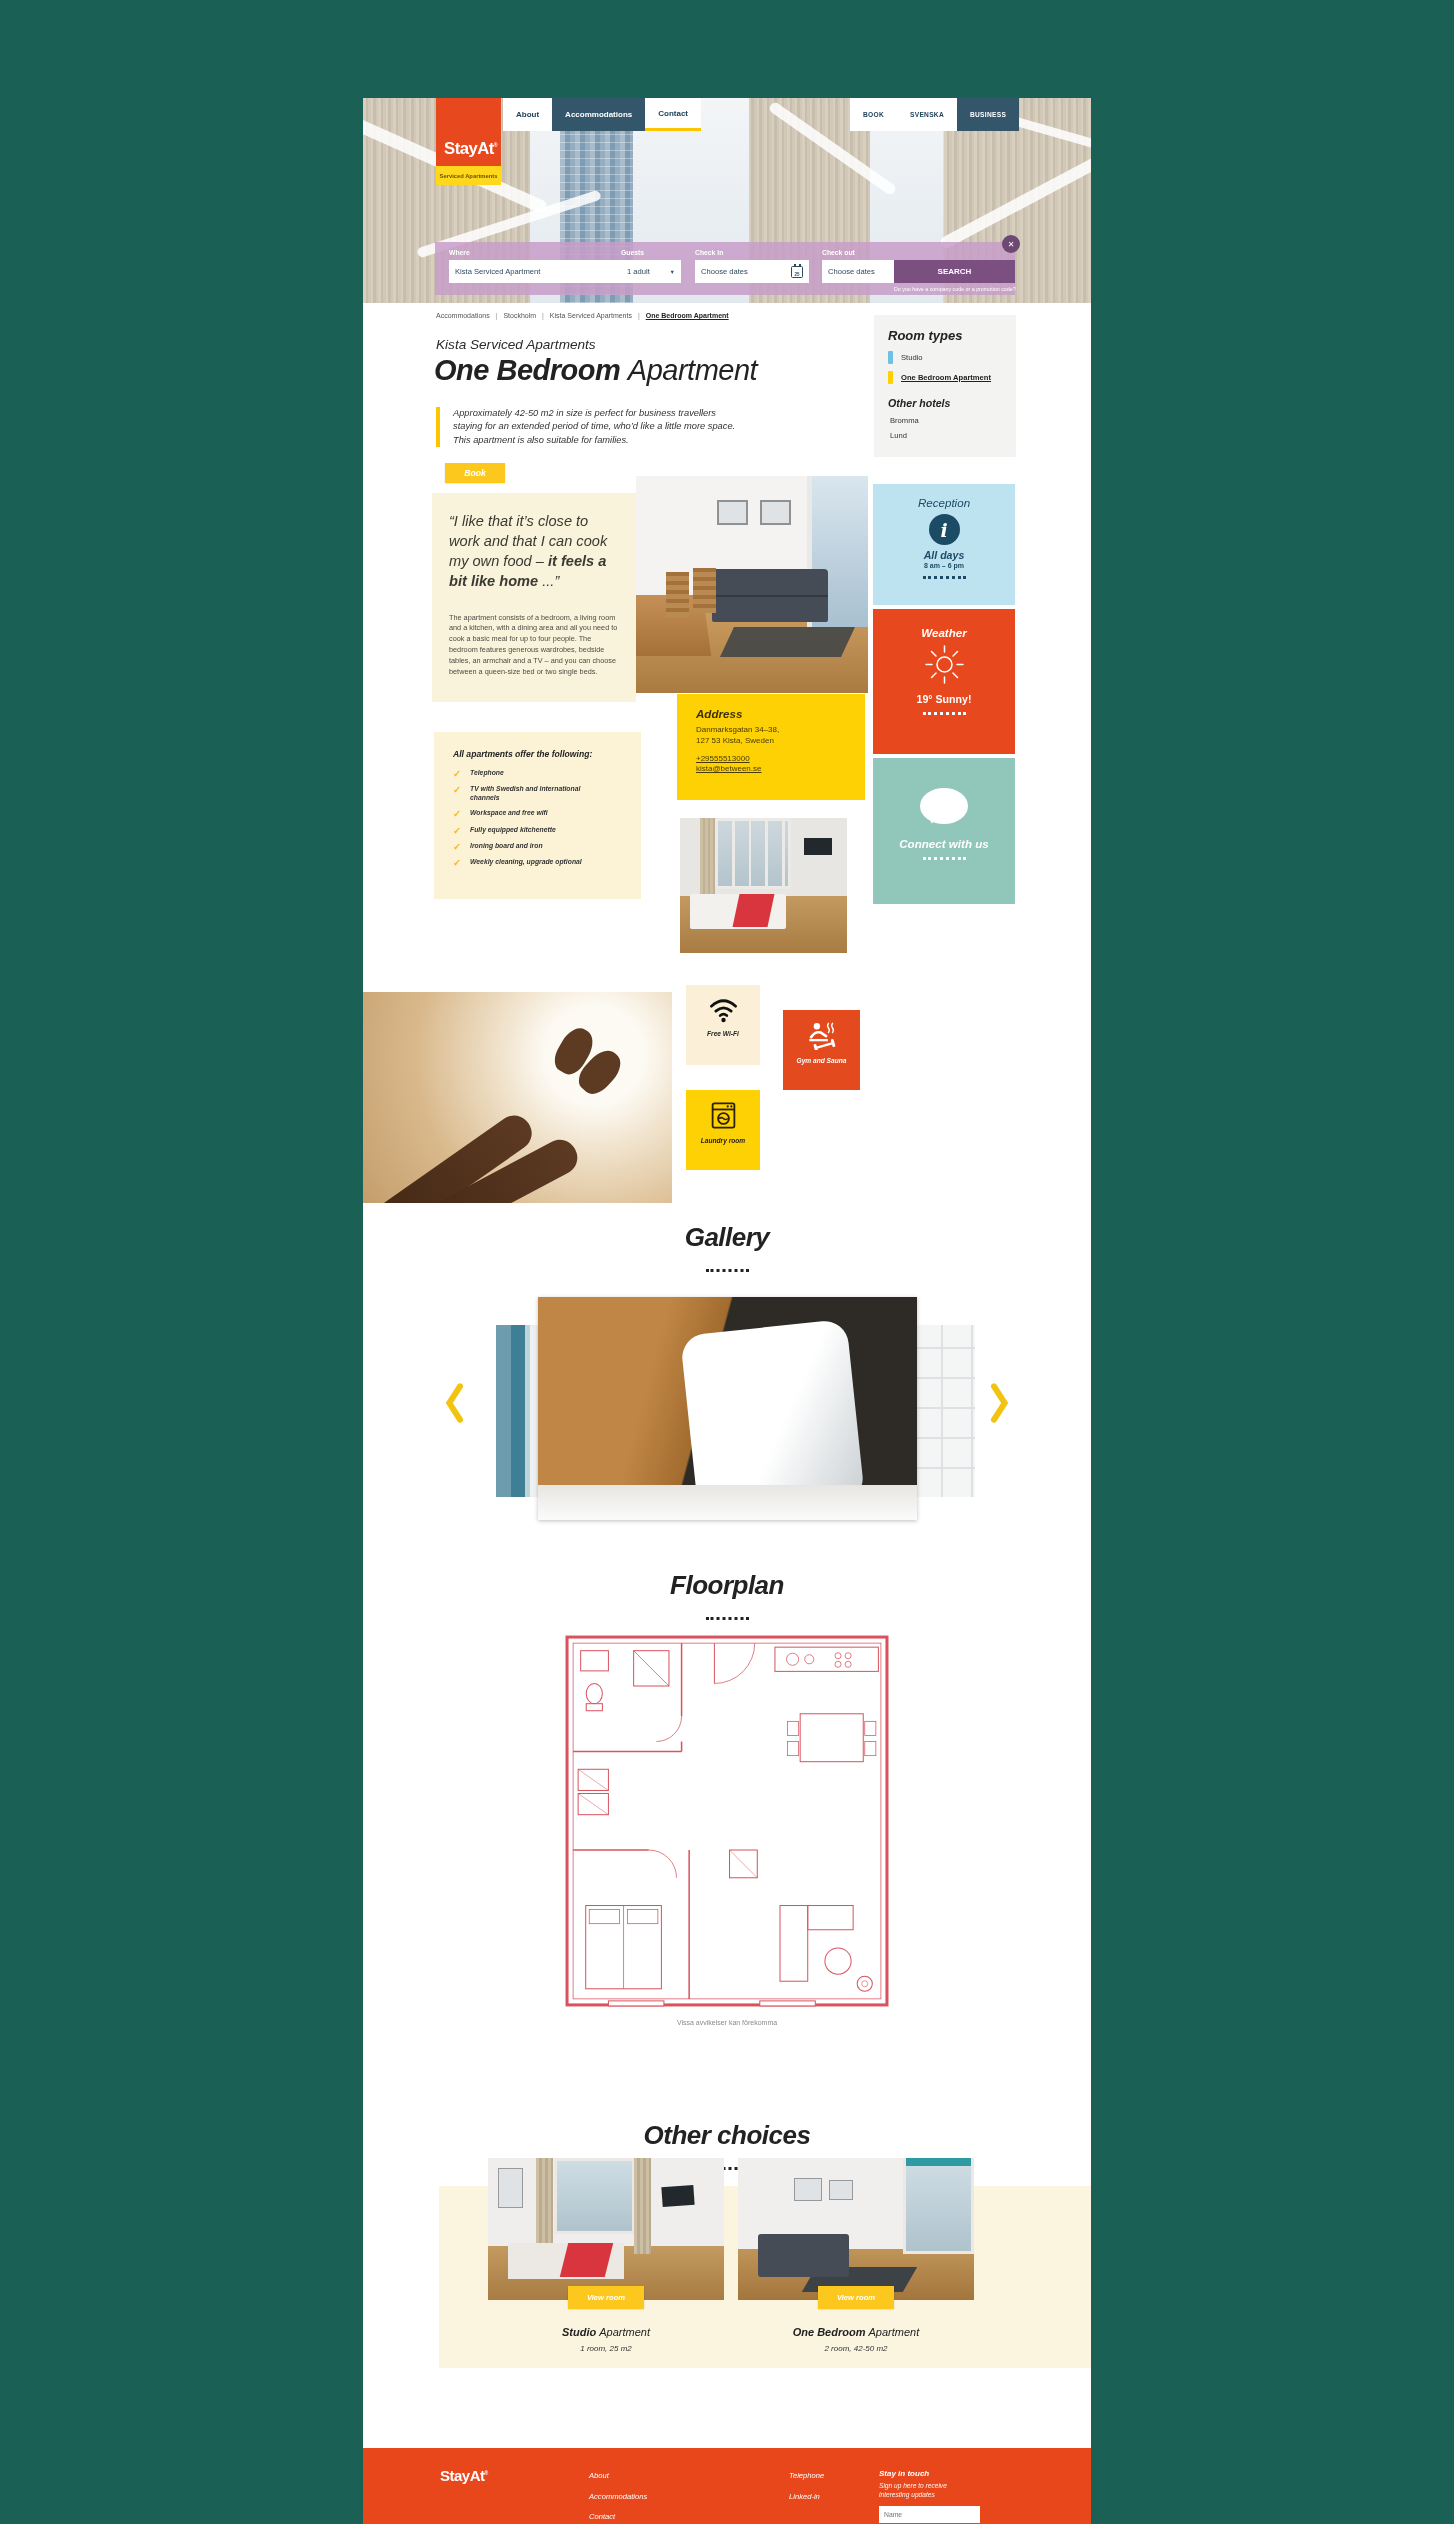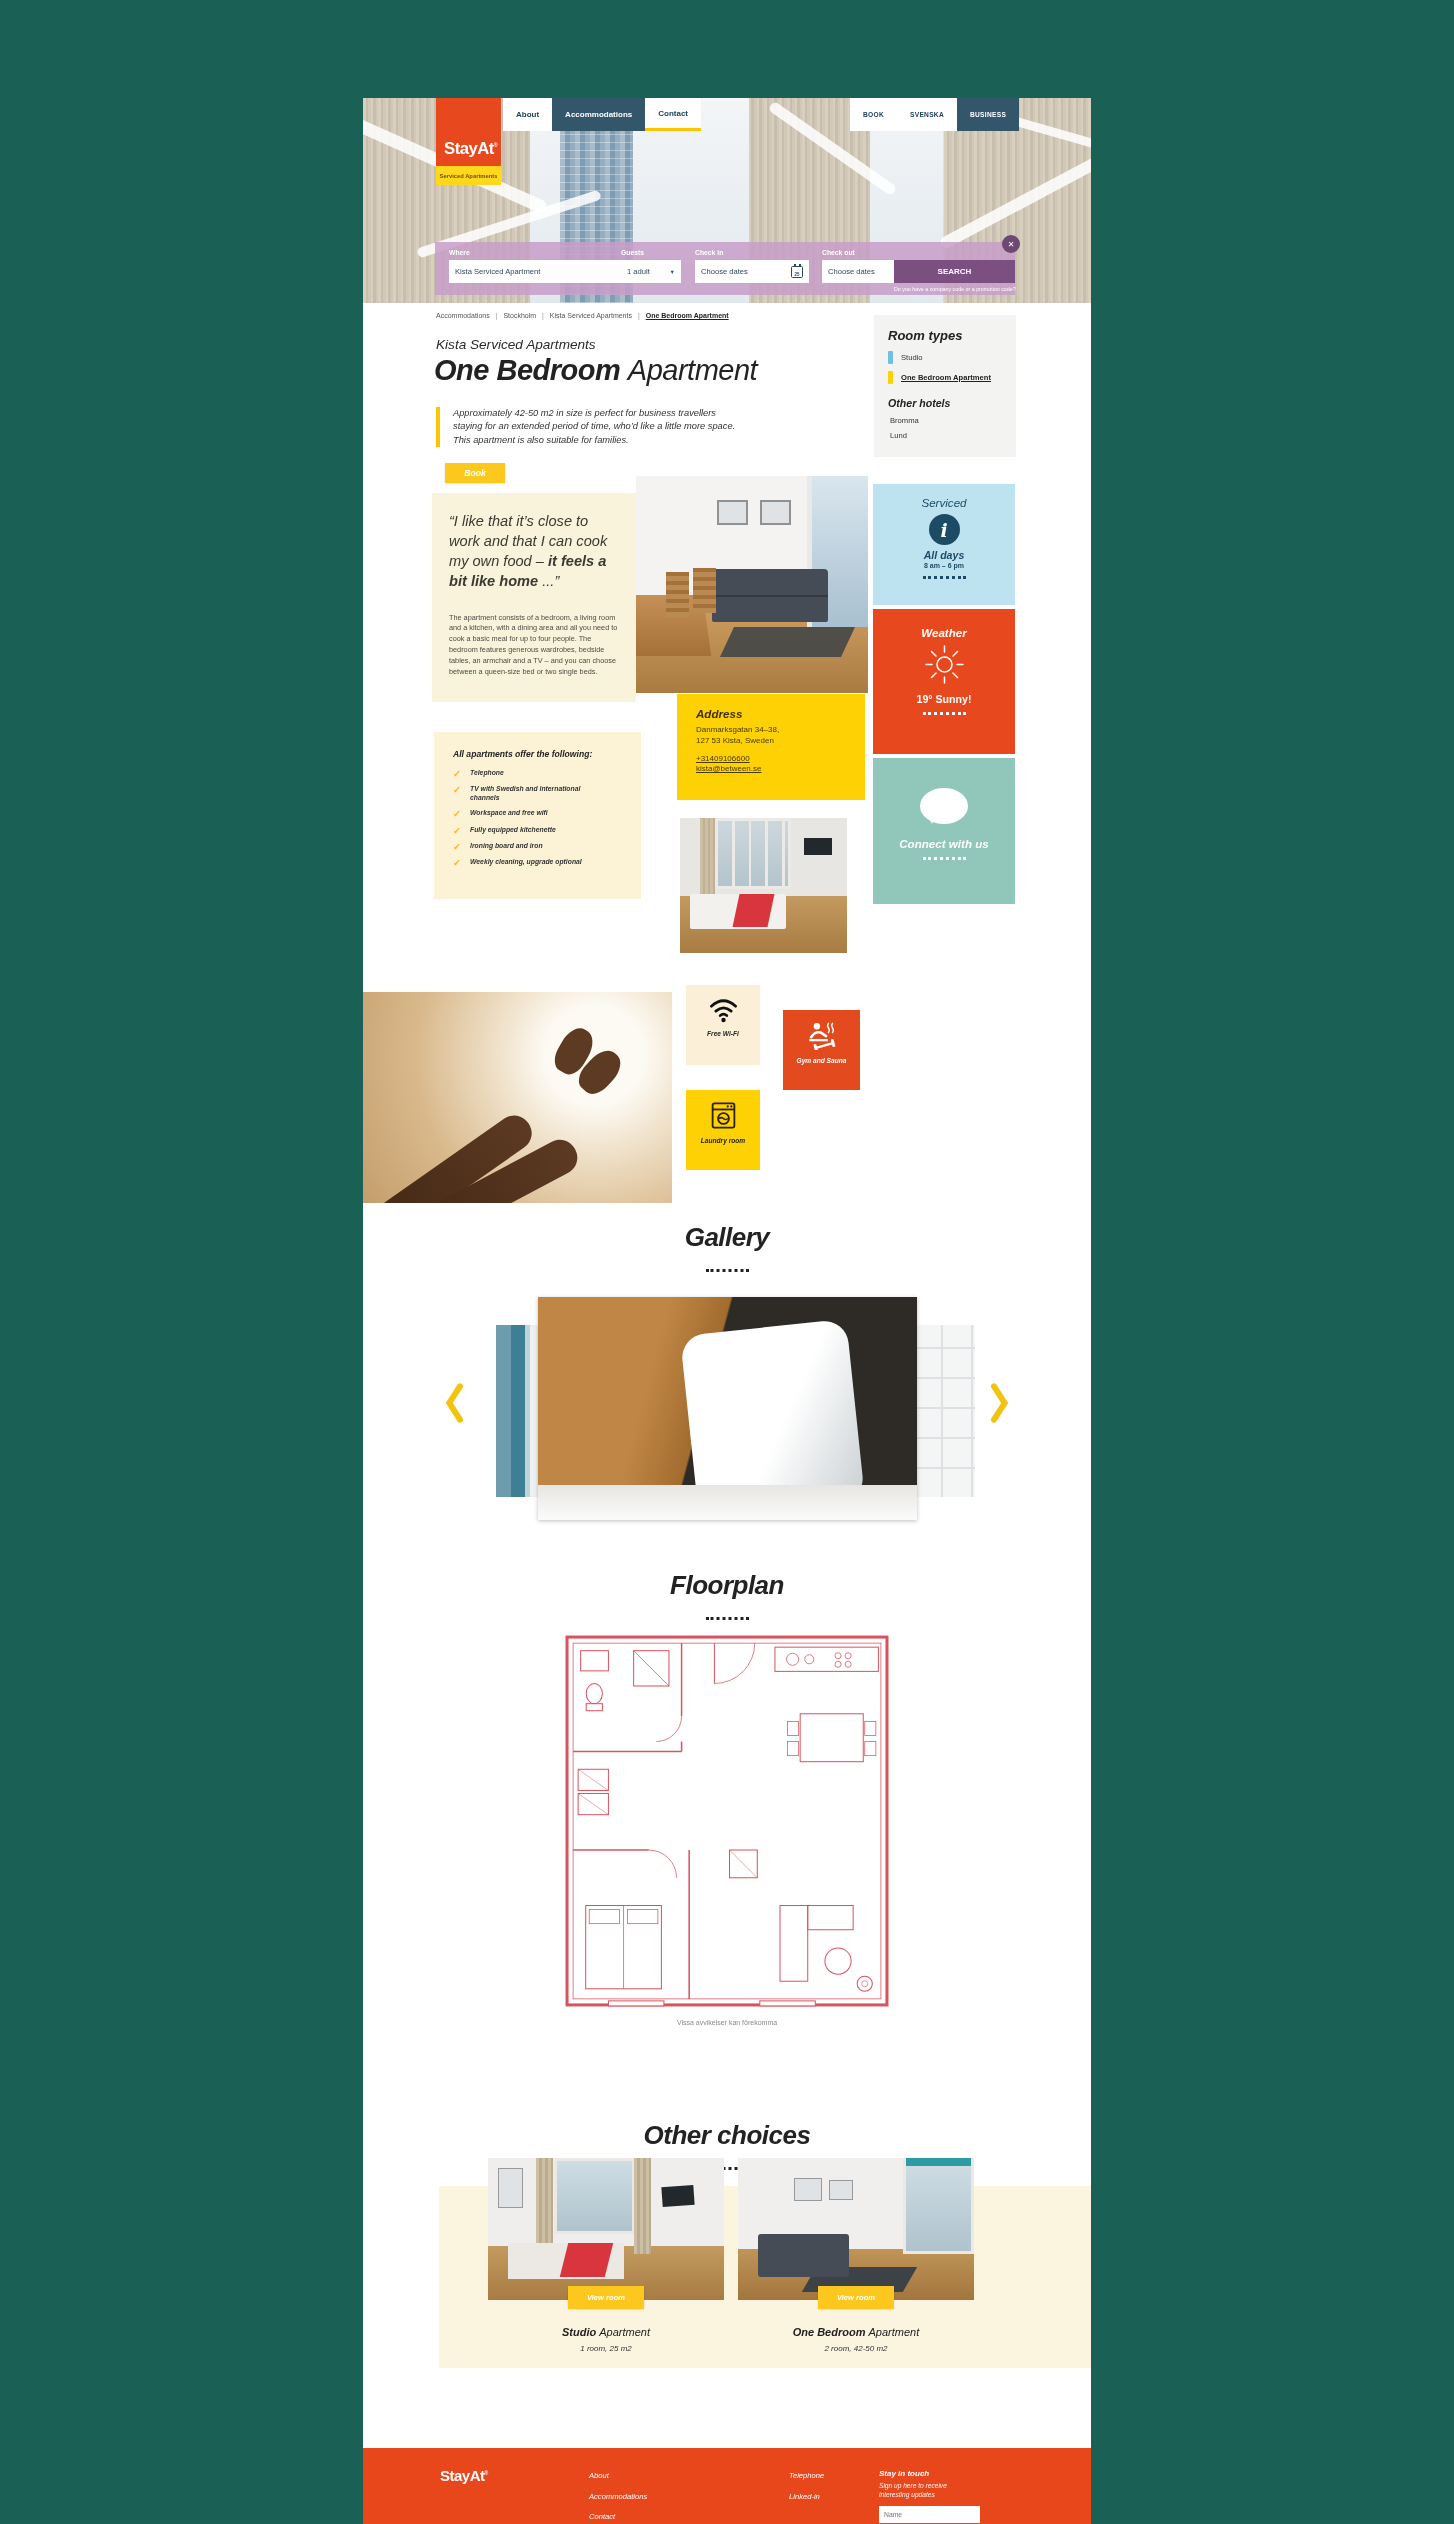--- a/index.html
+++ b/index.html
@@ -276,21 +276,21 @@
       <div class="lv-frame" style="left:81px;"></div>
       <div class="lv-frame" style="left:124px;"></div>
       <div class="lv-rug"></div>
       <div class="lv-sofa"></div>
       <div class="lv-table"></div>
       <div class="lv-chair" style="left:30px;top:96px;"></div>
       <div class="lv-chair" style="left:57px;top:92px;"></div>
     </div>
 
     <div class="info-card reception">
-      <div class="rc-title">Serviced</div>
+      <div class="rc-title">Reception</div>
       <div class="info-circle">i</div>
       <div class="rc-line1">All days</div>
       <div class="rc-line2">8 am – 6 pm</div>
       <div class="dots"></div>
     </div>
     <div class="info-card weather">
       <div class="w-title">Weather</div>
       <svg width="43" height="43" viewBox="0 0 86 86" style="margin-top:4px;">
         <g stroke="#fff" stroke-width="3" fill="none" stroke-linecap="round">
           <circle cx="43" cy="43" r="15"></circle>
@@ -311,21 +311,21 @@
       <div class="bubble"></div>
       <div class="c-title">Connect with us</div>
       <div class="dots"></div>
     </div>
 
     <div class="address-card">
       <div class="addr-h">Address</div>
       <div class="addr-line">Danmarksgatan 34–38,</div>
       <div class="addr-line">127 53 Kista, Sweden</div>
       <div class="addr-links">
-        <span class="addr-link">+31409106600</span>
+        <span class="addr-link">+29555513000</span>
         <span class="addr-link">kista@between.se</span>
       </div>
     </div>
 
     <div class="checklist">
       <div class="cl-h">All apartments offer the following:</div>
       <div class="cl-item">
           <span class="cl-check">✓</span>
           <span class="cl-label">Telephone</span>
         </div>

